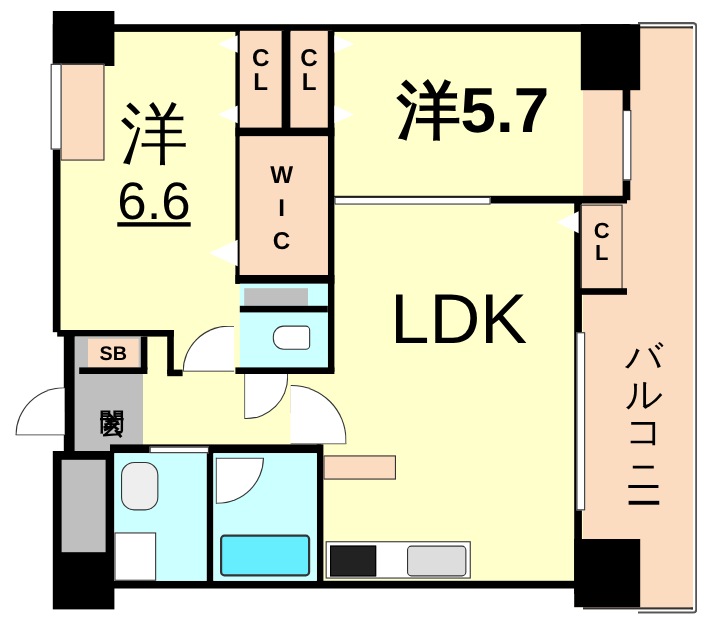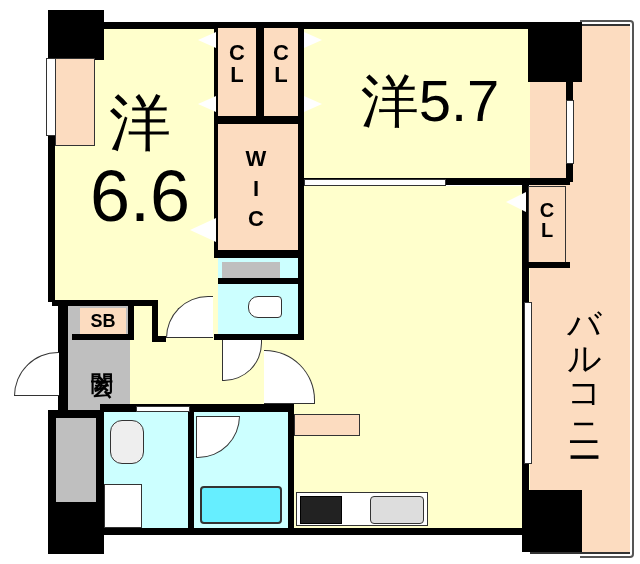--- a/index.html
+++ b/index.html
@@ -75,38 +75,39 @@
 <div class="tri" style="left:190px;top:218px;border-top:12px solid transparent;border-bottom:12px solid transparent;border-right:26px solid #fff;"></div>
 
 <div class="abs cyan" style="left:218px;top:258px;width:80px;height:78px;"></div>
 <div class="abs gray" style="left:222px;top:262px;width:58px;height:16px;"></div>
 <div class="abs wall" style="left:218px;top:278px;width:80px;height:6px;"></div>
 <div class="abs white" style="left:248px;top:296px;width:34px;height:22px;border:1.5px solid #333;border-radius:10px 4px 4px 10px;"></div>
 <div class="abs wall" style="left:214px;top:334px;width:90px;height:6px;"></div>
 
 <div class="lbl big" style="left:80px;top:92px;width:120px;font-size:62px;">
     <div>洋</div>
-    <div style="font-size:72px;margin-top:6px;">6.6</div>
+    <div style="font-size:48px;margin-top:6px;text-decoration:underline;">6.6</div>
   </div>
 
-<div class="lbl big" style="left:330px;top:72px;width:200px;font-size:58px;">洋5.7</div>
+<div class="lbl big" style="left:330px;top:72px;width:200px;font-size:58px;font-weight:bold;">洋5.7</div>
 
 <div class="abs wall" style="left:302px;top:178px;width:268px;height:7px;"></div>
 <div class="win" style="left:304px;top:179px;width:140px;height:5px;"></div>
 <div class="win" style="left:566px;top:100px;width:6px;height:62px;"></div>
 
 <div class="abs peach" style="left:528px;top:186px;width:38px;height:78px;border:1px solid #333;"></div>
 <div class="abs wall" style="left:524px;top:262px;width:46px;height:6px;"></div>
 <div class="lbl" style="left:532px;top:200px;width:30px;font-size:20px;">
     <div>C</div>
     <div>L</div>
   </div>
 <div class="tri" style="left:506px;top:192px;border-top:10px solid transparent;border-bottom:10px solid transparent;border-right:20px solid #fff;"></div>
 
 <div class="lbl big" style="left:312px;top:258px;width:210px;font-size:64px;">
+    <div>LDK</div>
   </div>
 
 <div class="win" style="left:524px;top:302px;width:6px;height:160px;"></div>
 
 <div class="lbl big" style="left:568px;top:286px;width:34px;font-size:34px;line-height:1.05;writing-mode:vertical-rl;text-orientation:upright;">バルコニー</div>
 
 <div class="abs wall" style="left:58px;top:300px;width:10px;height:112px;"></div>
 <div class="abs wall" style="left:52px;top:300px;width:106px;height:6px;"></div>
 <div class="abs wall" style="left:152px;top:300px;width:6px;height:40px;"></div>
 <div class="abs wall" style="left:152px;top:336px;width:14px;height:6px;"></div>

